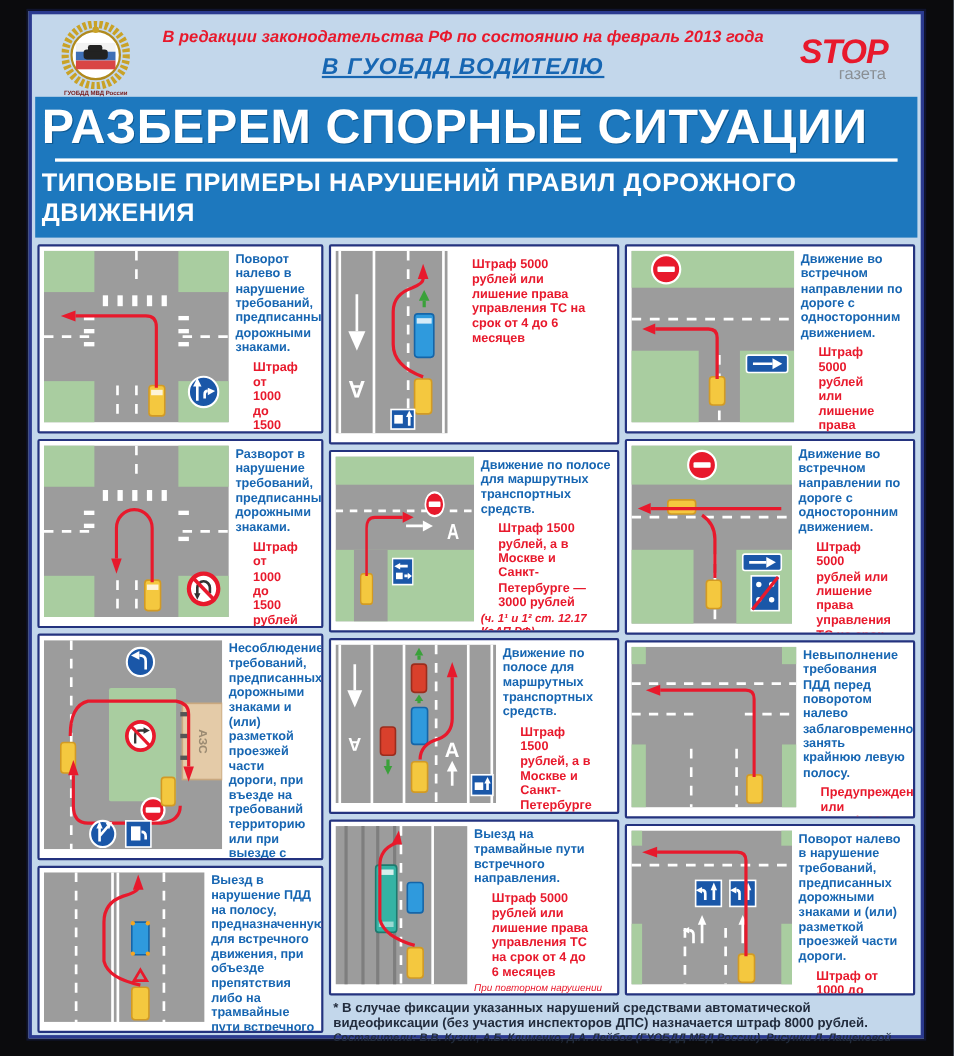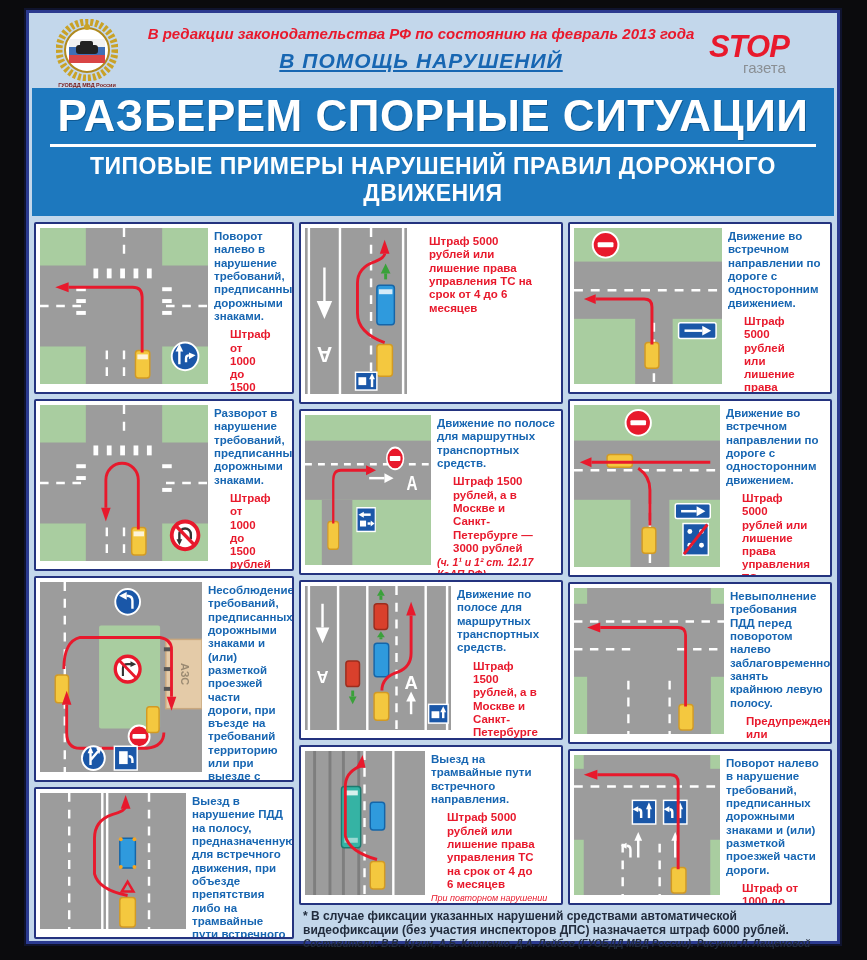--- a/index.html
+++ b/index.html
@@ -9,25 +9,25 @@
           display:flex;flex-direction:column}
   
   .header{height:88px;display:flex;align-items:flex-start;padding:4px 12px 0;box-sizing:border-box}
   .badge{width:92px;text-align:center;flex:none;padding-top:2px}
   .badge .emblem{width:62px;height:62px;margin:0 auto;position:relative}
   .badge-caption{font-size:5.5px;color:#7a2020;margin-top:1px;font-weight:bold}
   .header-center{flex:1;text-align:center}
   .edition-note{color:#e8192c;font-weight:bold;font-style:italic;font-size:15px;margin-top:8px}
   .help-title{color:#1766b2;font-weight:bold;font-style:italic;font-size:21px;letter-spacing:1px;
               text-decoration:underline;margin-top:7px}
-  .stop-logo{width:116px;flex:none;text-align:left;padding-top:16px}
+  .stop-logo{width:116px;flex:none;text-align:center;padding-top:16px}
   .stop-word{color:#e8192c;font-size:31px;font-weight:bold;font-style:italic;letter-spacing:-1px;line-height:.9;display:block}
   .gazeta-word{color:#8a8f94;font-size:15px;display:block;margin:-2px 0 0 34px}
   
-  .banner{margin:0 3px;background:#1d78be;text-align:center;padding:6px 6px 9px;box-sizing:border-box}
+  .banner{margin:0 3px;background:#1d78be;padding:6px 6px 9px;box-sizing:border-box}
   .banner-main{color:#fff;font-weight:bold;font-size:44px;line-height:1.02;letter-spacing:0.5px;
                text-shadow:1px 1px 0 #0f5a94}
   .banner-rule{height:3px;background:#fff;margin:5px 12px 6px}
   .banner-sub{color:#fff;font-weight:bold;font-size:23px;letter-spacing:0.5px}
   
   .content{flex:1;display:flex;gap:5px;padding:6px 5px 5px;box-sizing:border-box}
   .col{display:flex;flex-direction:column;gap:5px;box-sizing:border-box}
   .col-left{width:260px;flex:none}
   .right-wrap{flex:1;display:flex;flex-direction:column;gap:4px;min-width:0}
   .cols2{display:flex;gap:5px;flex:1;min-width:0}
@@ -82,21 +82,21 @@
           <rect x="13" y="36" width="36" height="8" fill="#d94545"></rect>
           <rect x="20" y="26" width="22" height="9" rx="3" fill="#222"></rect>
           <rect x="24" y="22" width="13" height="6" rx="2" fill="#222"></rect>
           <circle cx="31" cy="8" r="3" fill="#c9a227"></circle>
         </svg>
       </div>
       <div class="badge-caption">ГУОБДД МВД России</div>
     </div>
     <div class="header-center">
       <div class="edition-note">В редакции законодательства РФ по состоянию на февраль 2013 года</div>
-      <div class="help-title">В ПОМОЩЬ НАРУШЕНИЙ</div>
+      <div class="help-title">В ГУОБДД ВОДИТЕЛЮ</div>
     </div>
     <div class="stop-logo">
       <span class="stop-word">STOP</span>
       <span class="gazeta-word">газета</span>
     </div>
   </div>
 
   <div class="banner">
     <div class="banner-main">РАЗБЕРЕМ СПОРНЫЕ СИТУАЦИИ</div>
     <div class="banner-rule"></div>
@@ -632,18 +632,18 @@
             <div class="ptext">
               <p class="desc">Поворот налево в нарушение требований, предписанных дорожными знаками и (или) разметкой проезжей части дороги.</p>
               <p class="fine">Штраф от 1000 до 1500 рублей</p>
 
             </div>
           </div>
         </div>
       </div>
 
       <div class="footnote-area">
-        <p class="footnote">* В случае фиксации указанных нарушений средствами автоматической видеофиксации (без участия инспекторов ДПС) назначается штраф 6000 рублей.</p>
+        <p class="footnote">* В случае фиксации указанных нарушений средствами автоматической видеофиксации (без участия инспекторов ДПС) назначается штраф 8000 рублей.</p>
         <p class="credits">Составители: В.В. Кузин, А.Б. Клименко, Д.А. Лейбов (ГУОБДД МВД России). Рисунки Л. Лащеновой</p>
       </div>
     </div>
   </div>
 </div>
 
 </body></html>

